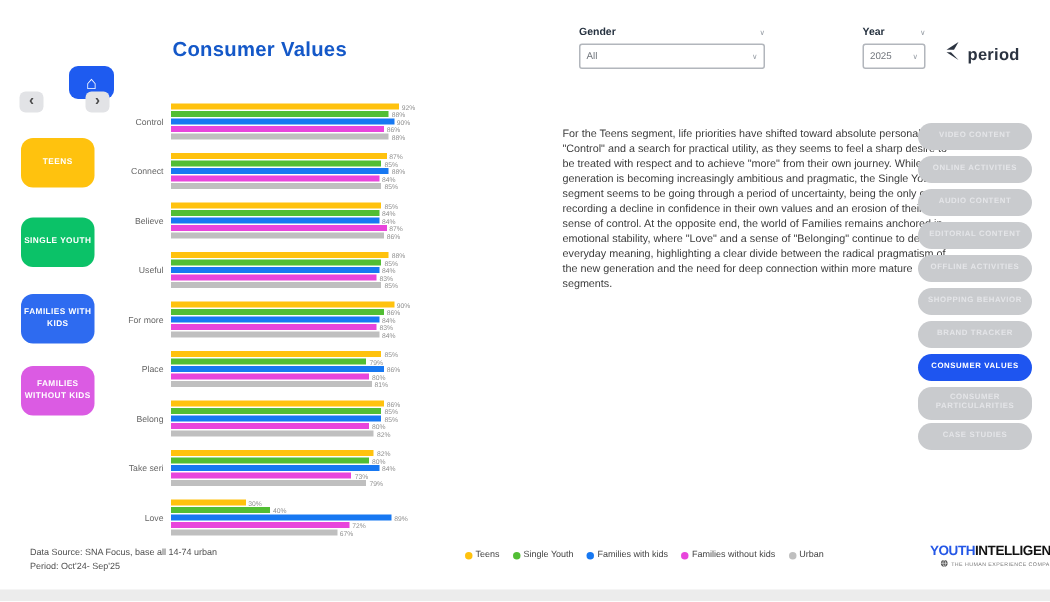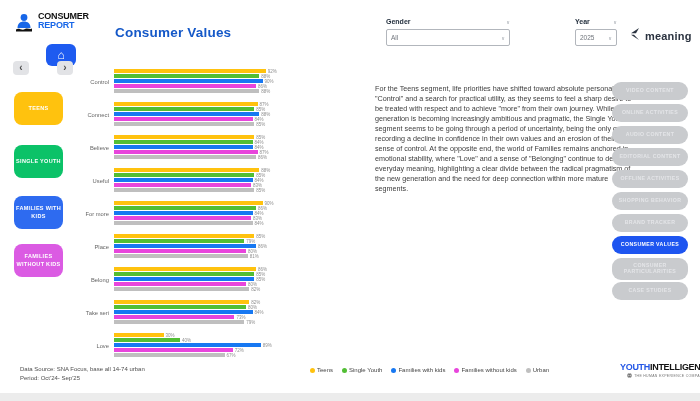--- a/index.html
+++ b/index.html
@@ -70,33 +70,20 @@
   .di-tagline { margin-top:1px; display:flex; align-items:center; justify-content:center; gap:2px;
                 font-size:3.5px; color:#777; letter-spacing:0.3px; text-transform:uppercase; }
 
   .bottom-strip { position:absolute; left:0; bottom:0; width:700px; height:8px; background:#ECECEC; }
 </style>
 </head>
 <body>
 
 <div class="app">
 
-  <div class="logo">
-    <span>
-      <svg width="20" height="21" viewBox="0 0 20 21">
-        <circle cx="10" cy="5.5" r="3.4" fill="#1766E8"></circle>
-        <path d="M3.5 16 C3.5 11.5 6.3 9.5 10 9.5 C13.7 9.5 16.5 11.5 16.5 16 Z" fill="#1766E8"></path>
-        <path d="M2 17.5 C5 15.5 8 19 11 17 C13.5 15.4 16 17.8 18 16.5 L18 19.5 L2 19.5 Z" fill="#111"></path>
-      </svg>
-    </span>
-    <div class="logo-text">
-      <div class="logo-line1">CONSUMER</div>
-      <div class="logo-line2">REPORT</div>
-    </div>
-  </div>
 
   <div class="page-title">Consumer Values</div>
 
   <button class="home-btn">
     <span>⌂</span>
   </button>
   <button class="nav-arrow nav-back">
     <span>‹</span>
   </button>
   <button class="nav-arrow nav-fwd">
@@ -125,21 +112,21 @@
     </div>
   </div>
 
   <div class="brand">
     <span>
       <svg width="13" height="14" viewBox="0 0 13 14">
         <path d="M11 1 L3 6.2 L8 6.2 Z" fill="#2b3340"></path>
         <path d="M3 7.8 L11 13 L6 7.8 Z" fill="#2b3340"></path>
       </svg>
     </span>
-    <span class="brand-name">meaning</span>
+    <span class="brand-name">period</span>
   </div>
 
   <div id="segments">
       <button class="seg" style="background: rgb(255, 194, 14); top: 92px;">TEENS</button>
       <button class="seg" style="background: rgb(11, 194, 104); top: 145px;">SINGLE YOUTH</button>
       <button class="seg" style="background: rgb(46, 107, 240); top: 196px;">FAMILIES WITH KIDS</button>
       <button class="seg" style="background: rgb(219, 91, 227); top: 244px;">FAMILIES WITHOUT KIDS</button>
     </div>
 
   <div class="chart" id="chart">

